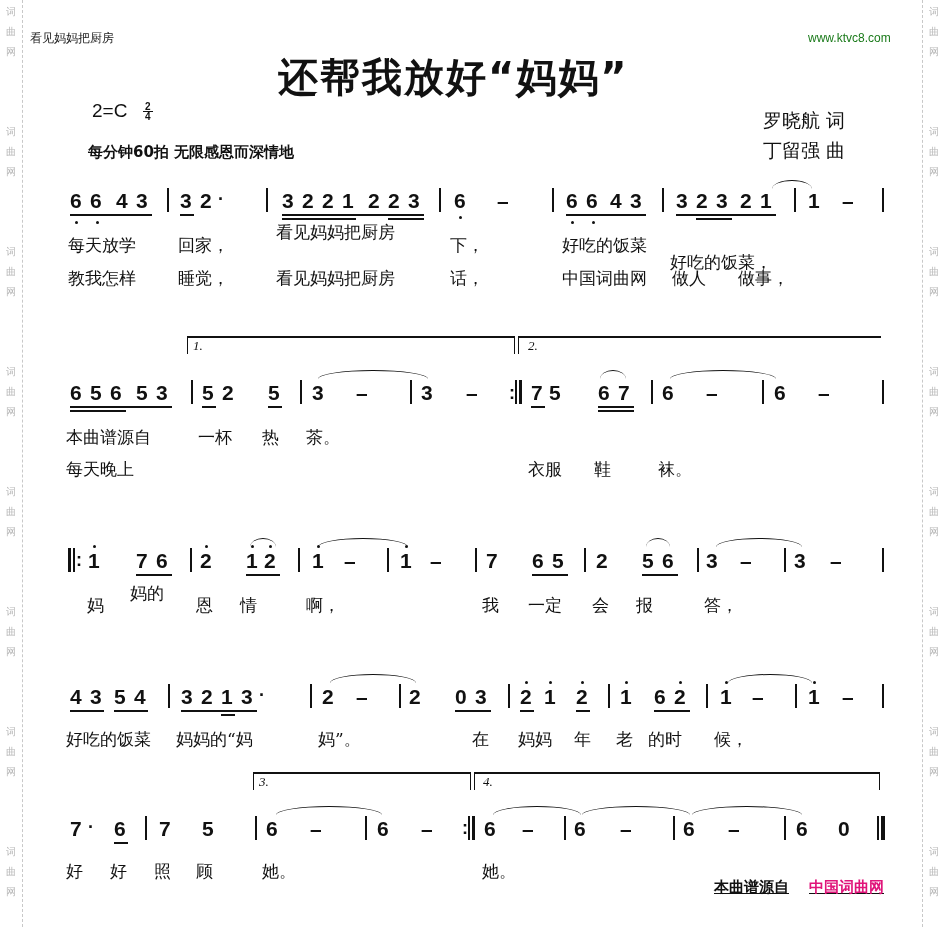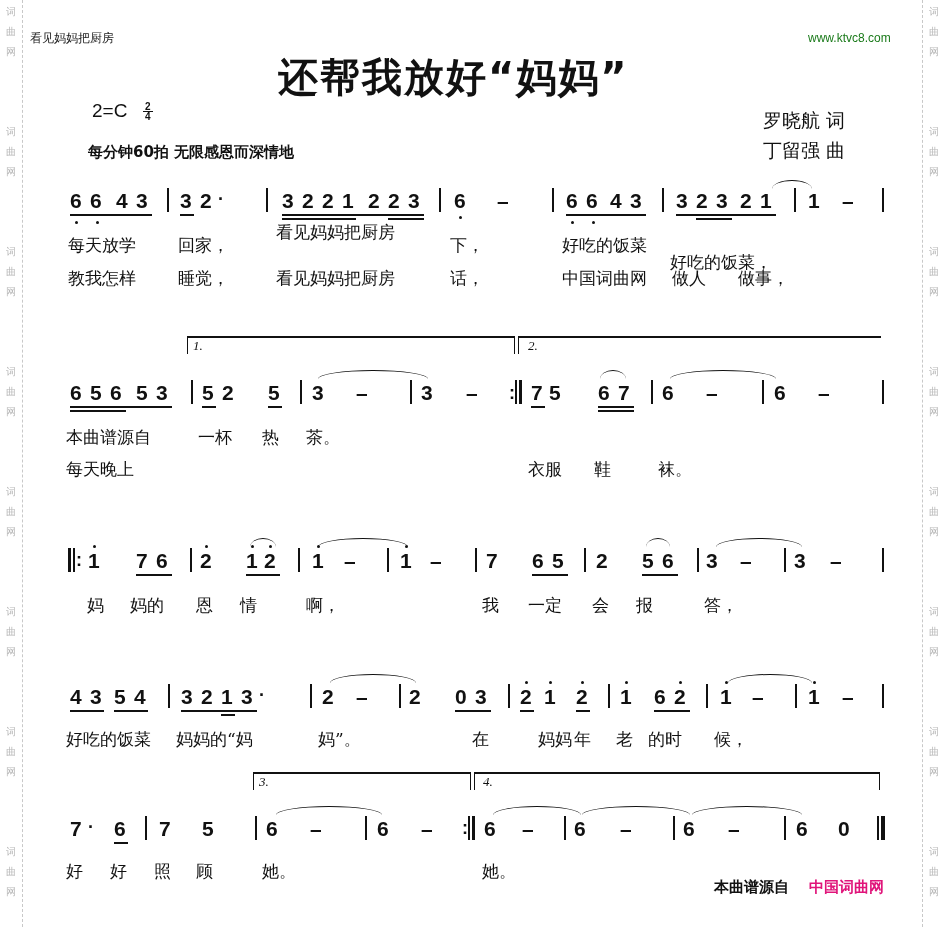--- a/index.html
+++ b/index.html
@@ -18,21 +18,21 @@
   .credit { left:763px; font-size:19px; font-family:"DejaVu Sans", sans-serif; }
   .row { position:absolute; left:0; width:945px; }
   .n { position:absolute; font-family:"Liberation Sans", sans-serif; font-weight:bold; font-size:21px; line-height:22px; }
   .lyr { position:absolute; font-family:"DejaVu Serif", serif; font-size:17px; line-height:20px; white-space:pre; }
   .bar { position:absolute; width:1.5px; background:#111; }
   .ul { position:absolute; height:1.5px; background:#111; }
   .dotb { position:absolute; width:3px; height:3px; border-radius:50%; background:#111; }
   .slur { position:absolute; border-top:1.5px solid #111; border-radius:50% 50% 0 0 / 100% 100% 0 0; height:8px; }
   .volta { position:absolute; border-top:2px solid #111; border-left:1.5px solid #111; height:16px; }
   .vlabel { position:absolute; font-style:italic; font-size:13px; font-family:"Liberation Serif", serif; }
-  .footer { left:714px; top:878px; font-size:15px; font-weight:bold; }
+  .footer { left:714px; top:878px; font-size:15px; font-weight:bold;text-decoration:underline; }
   .footer .pink { color:#e0147a; margin-left:20px; }
 </style>
 </head>
 <body>
 
 <div class="side left" id="wmL">
     <span class="wm" style="top: 2px;">词</span>
     <span class="wm" style="top: 22px;">曲</span>
     <span class="wm" style="top: 42px;">网</span>
     <span class="wm" style="top: 122px;">词</span>
@@ -258,21 +258,21 @@
   <div class="bar" style="left:697px;top:548px;height:24px;"></div>
   <div class="slur" style="left:716px;top:538px;width:86px;"></div>
   <span class="n" style="left:706px;top:550px;">3</span>
   <span class="n" style="left:740px;top:550px;">–</span>
   <div class="bar" style="left:784px;top:548px;height:24px;"></div>
   <span class="n" style="left:794px;top:550px;">3</span>
   <span class="n" style="left:830px;top:550px;">–</span>
   <div class="bar" style="left:882px;top:548px;height:24px;"></div>
 
   <span class="lyr" style="left:87px;top:595px;">妈</span>
-  <span class="lyr" style="left:130px;top:595px;">妈的</span>
+  <span class="lyr" style="left:130px;top:583px;">妈的</span>
   <span class="lyr" style="left:196px;top:595px;">恩</span>
   <span class="lyr" style="left:240px;top:595px;">情</span>
   <span class="lyr" style="left:306px;top:595px;">啊，</span>
   <span class="lyr" style="left:482px;top:595px;">我</span>
   <span class="lyr" style="left:528px;top:595px;">一定</span>
   <span class="lyr" style="left:592px;top:595px;">会</span>
   <span class="lyr" style="left:636px;top:595px;">报</span>
   <span class="lyr" style="left:704px;top:595px;">答，</span>
 </div>
 
@@ -324,21 +324,21 @@
   <div class="bar" style="left:795px;top:684px;height:24px;"></div>
   <span class="n" style="left:808px;top:686px;">1</span>
   <div class="dotb" style="left:813px;top:681px;"></div>
   <span class="n" style="left:842px;top:686px;">–</span>
   <div class="bar" style="left:882px;top:684px;height:24px;"></div>
 
   <span class="lyr" style="left:66px;top:729px;">好吃的饭菜</span>
   <span class="lyr" style="left:176px;top:729px;">妈妈的“妈</span>
   <span class="lyr" style="left:318px;top:729px;">妈”。</span>
   <span class="lyr" style="left:472px;top:729px;">在</span>
-  <span class="lyr" style="left:518px;top:729px;margin-left:20px;">妈妈</span>
+  <span class="lyr" style="left:518px;top:729px;">妈妈</span>
   <span class="lyr" style="left:574px;top:729px;">年</span>
   <span class="lyr" style="left:616px;top:729px;">老</span>
   <span class="lyr" style="left:648px;top:729px;">的时</span>
   <span class="lyr" style="left:714px;top:729px;">候，</span>
 </div>
 
 <div class="row" style="top:0;">
   <div class="volta" style="left:253px;top:772px;width:216px;border-right:1.5px solid #111;"></div>
   <span class="vlabel" style="left:259px;top:774px;">3.</span>
   <div class="volta" style="left:474px;top:772px;width:404px;border-right:1.5px solid #111;"></div>

